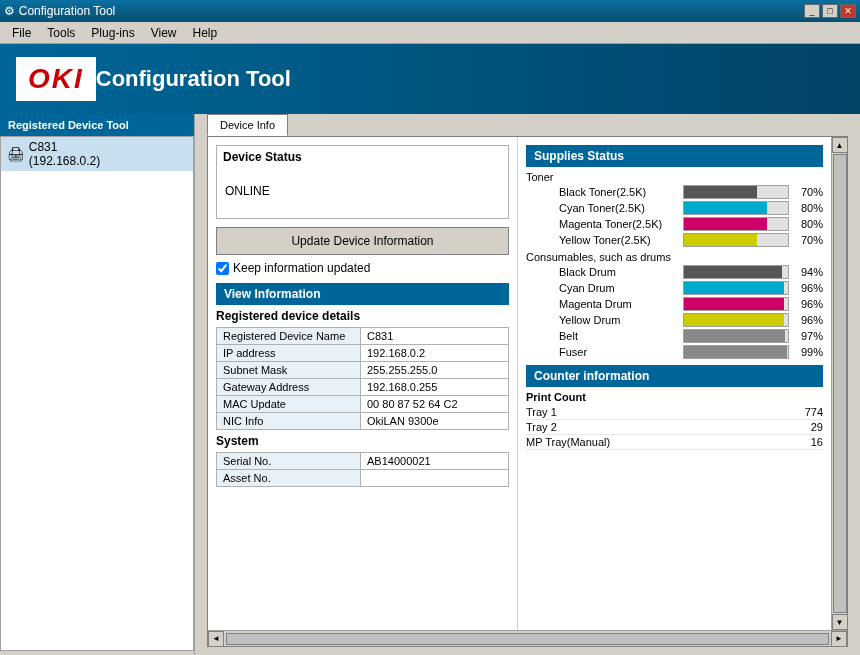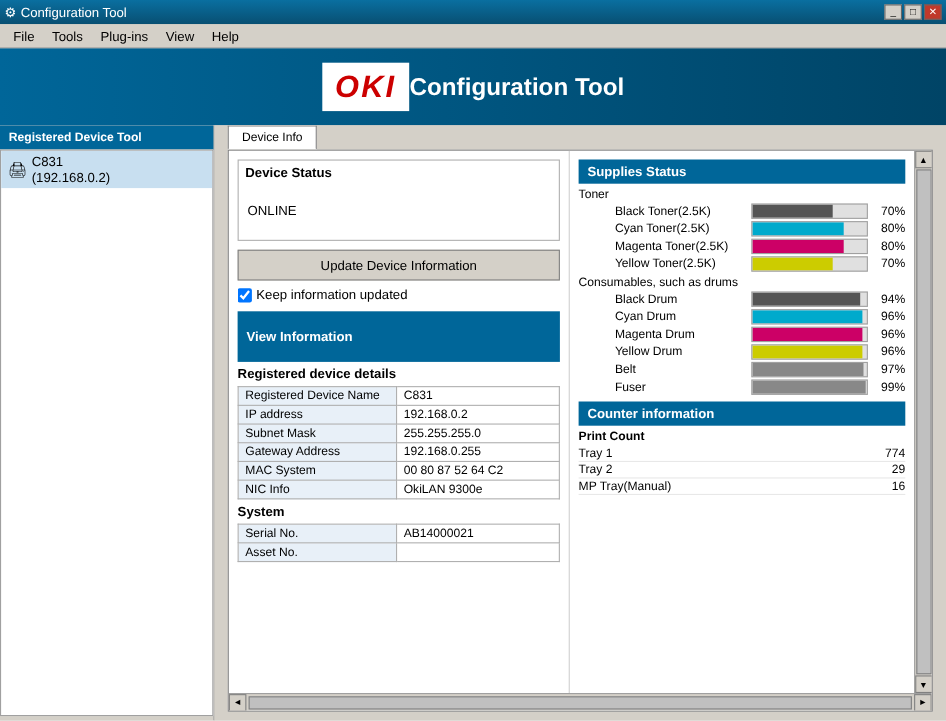--- a/index.html
+++ b/index.html
@@ -38,21 +38,21 @@
       cursor: pointer;
       font-size: 12px;
     }
 
     
     .app-header {
       background: linear-gradient(to right, #006699, #004466);
       height: 70px;
       display: flex;
       align-items: center;
-      justify-content: center;
+      justify-content: flex-start;
       padding: 0 16px;
     }
     .oki-logo {
       background: white;
       padding: 6px 12px;
       display: flex;
       align-items: center;
       justify-content: center;
     }
     .oki-logo span {
@@ -194,21 +194,21 @@
       align-items: center;
       gap: 4px;
       font-size: 12px;
       margin-bottom: 8px;
     }
 
     .view-info-header {
       background: #006699;
       color: white;
       font-weight: bold;
-      padding: 16px 8px;
+      padding: 4px 8px;
       font-size: 12px;
       margin-bottom: 4px;
     }
 
     .section-title {
       font-weight: bold;
       font-size: 12px;
       margin: 4px 0;
     }
 
@@ -436,21 +436,21 @@
                   </tr>
                   <tr>
                     <td>Subnet Mask</td>
                     <td>255.255.255.0</td>
                   </tr>
                   <tr>
                     <td>Gateway Address</td>
                     <td>192.168.0.255</td>
                   </tr>
                   <tr>
-                    <td>MAC System</td>
+                    <td>MAC Update</td>
                     <td>00 80 87 52 64 C2</td>
                   </tr>
                   <tr>
                     <td>NIC Info</td>
                     <td>OkiLAN 9300e</td>
                   </tr>
                 </tbody>
             </table>
 
             <div class="section-title">System</div>

